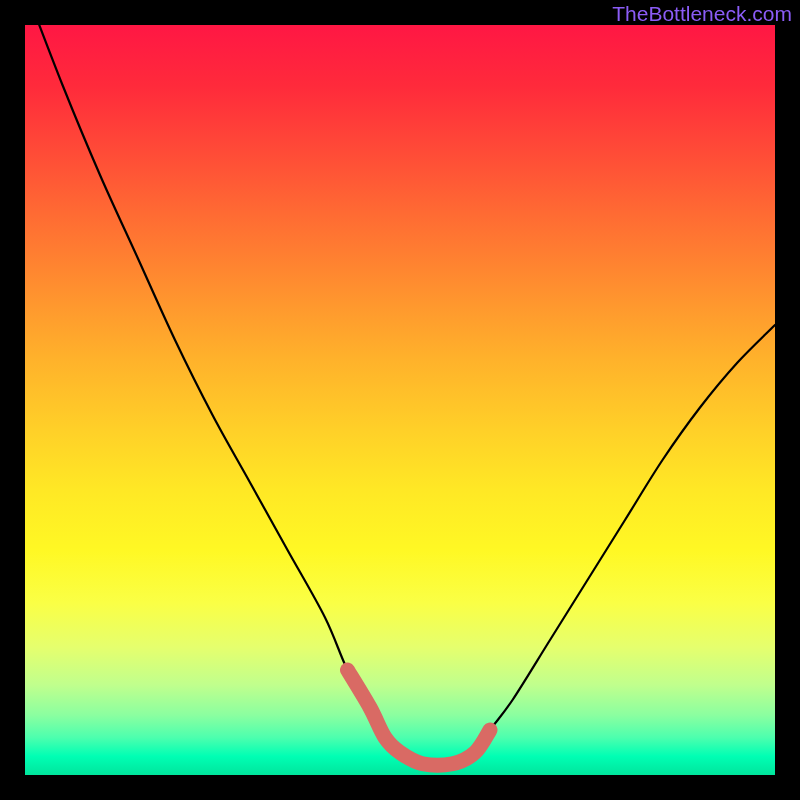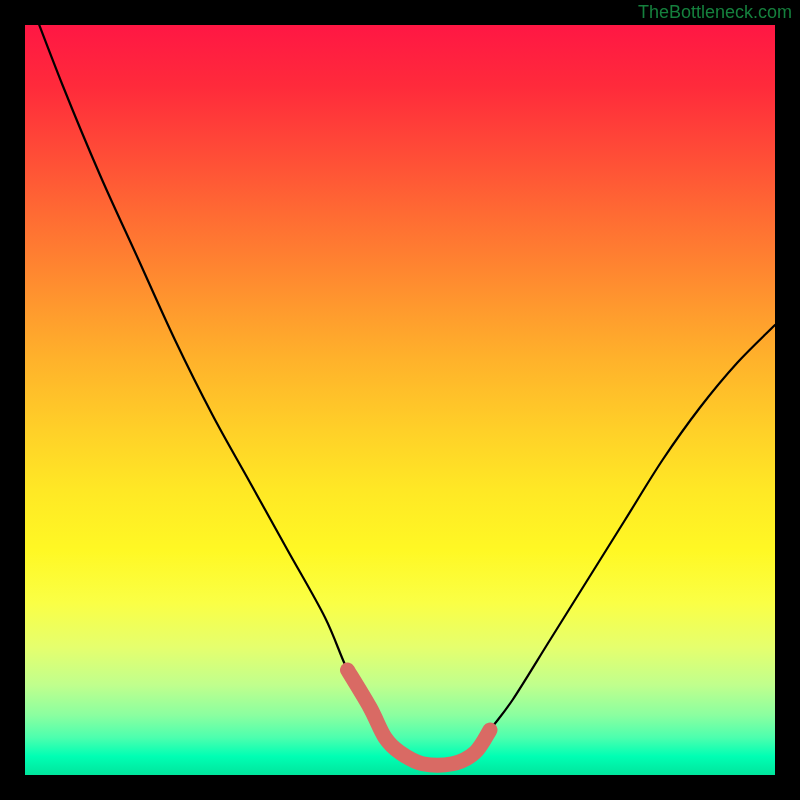--- a/index.html
+++ b/index.html
@@ -14,22 +14,22 @@
   .wrap {
     position: relative;
     width: 800px;
     height: 800px;
     background: #000;
   }
   .watermark {
     position: absolute;
     top: 2px;
     right: 8px;
-    color: #15803d;
-    font-size: 18px;
+    color: #8b5cf6;
+    font-size: 21px;
     font-weight: 500;
     z-index: 20;
     font-family: Arial, sans-serif;
   }
   .plot {
     position: absolute;
     left: 25px;
     top: 25px;
     width: 750px;
     height: 750px;

